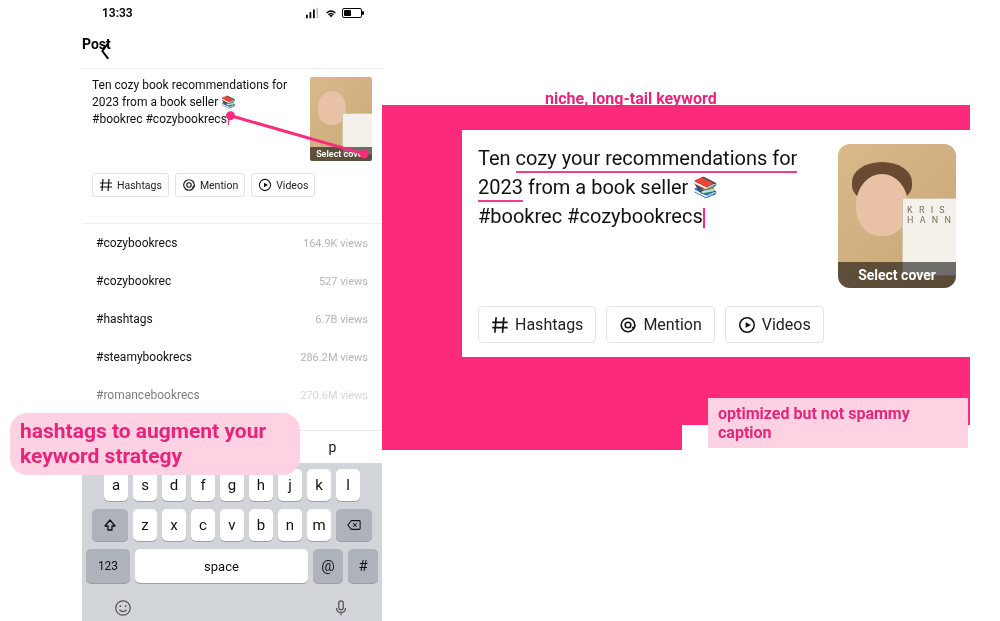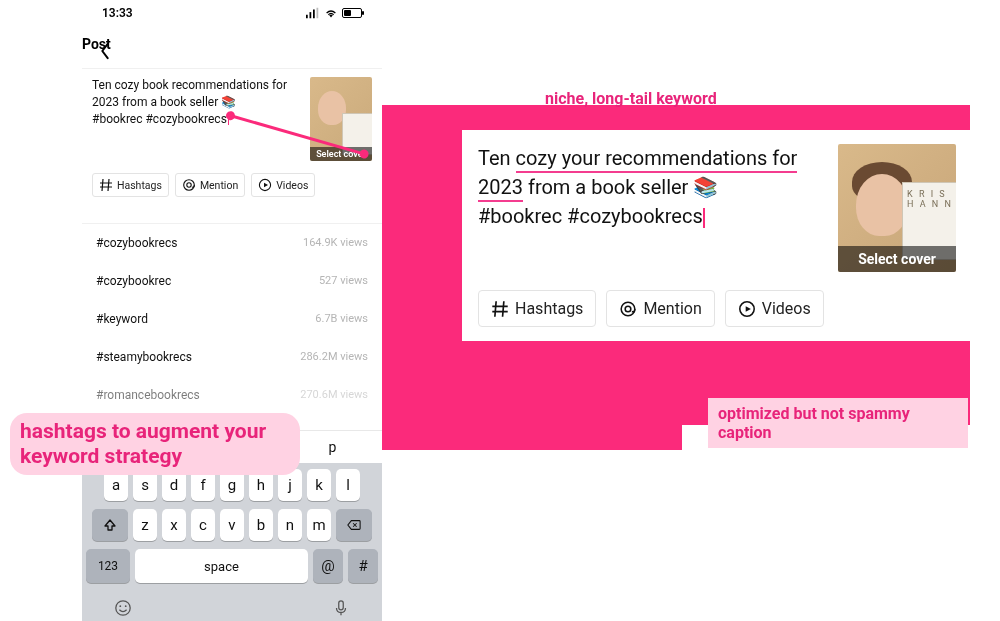--- a/index.html
+++ b/index.html
@@ -134,21 +134,21 @@
     background:#fff;
   }
 
   .suggestions {
     border-top: 1px solid #f0f0f0;
     background:#fff;
   }
   .sugg-row {
     display: flex;
     justify-content: space-between;
-    align-items: flex-start;
+    align-items: center;
     padding: 12px 14px;
     font-size: 12px;
   }
   .sugg-row .tag { color:#111; }
   .sugg-row .views { color:#b5b5b5; font-size:11px;margin-left:16px; }
 
   
   .kb-wrap { margin-top:auto; }
   .kb-sugg {
     display:flex; background:#fff; border-top:1px solid #e8e8e8;
@@ -192,23 +192,23 @@
   .big-row { display:flex; gap:14px; }
   .big-caption {
     flex:1; font-size:20px; line-height:1.45; color:#111;
   }
   .ul { border-bottom:2px solid #f43c8f; padding-bottom:1px; }
   .big-cursor {
     display:inline-block; width:2px; height:20px; background:#fb2a7b;
     vertical-align:middle;
   }
   .big-thumb {
-    width:118px; height:128px;
+    width:118px; height:144px;
     background:linear-gradient(135deg,#d9b98a,#c7a578);
-    position:relative; border-radius:2px; overflow:hidden; flex-shrink:0;
+    position:relative; border-radius:12px; overflow:hidden; flex-shrink:0;
   }
   .big-thumb .face{position:absolute;left:18px;top:30px;width:52px;height:62px;background:#e9c2a5;border-radius:50% 50% 45% 45%;}
   .big-thumb .hair{position:absolute;left:14px;top:18px;width:60px;height:40px;background:#6a4a32;border-radius:50% 50% 40% 40%;}
   .big-thumb .book{position:absolute;right:-8px;bottom:12px;width:62px;height:78px;background:#f4f1ea;border:1px solid #cfc6b5;font-size:9px;color:#7a6f58;padding:6px 4px;letter-spacing:2px;}
   .big-thumb .lbl{
     position:absolute; bottom:0; left:0; right:0;
     background:rgba(0,0,0,.55); color:#fff; font-weight:700;
     text-align:center; padding:5px 0; font-size:14px;
   }
   .big-chips { display:flex; gap:10px; margin-top:18px; }
@@ -336,21 +336,21 @@
   <div class="suggestions">
     <div class="sugg-row">
         <span class="tag">#cozybookrecs</span>
         <span class="views">164.9K views</span>
       </div>
     <div class="sugg-row">
         <span class="tag">#cozybookrec</span>
         <span class="views">527 views</span>
       </div>
     <div class="sugg-row">
-        <span class="tag">#keyword</span>
+        <span class="tag">#hashtags</span>
         <span class="views">6.7B views</span>
       </div>
     <div class="sugg-row">
         <span class="tag">#steamybookrecs</span>
         <span class="views">286.2M views</span>
       </div>
     <div class="sugg-row" style="opacity:.55">
         <span class="tag">#romancebookrecs</span>
         <span class="views">270.6M views</span>
       </div>

